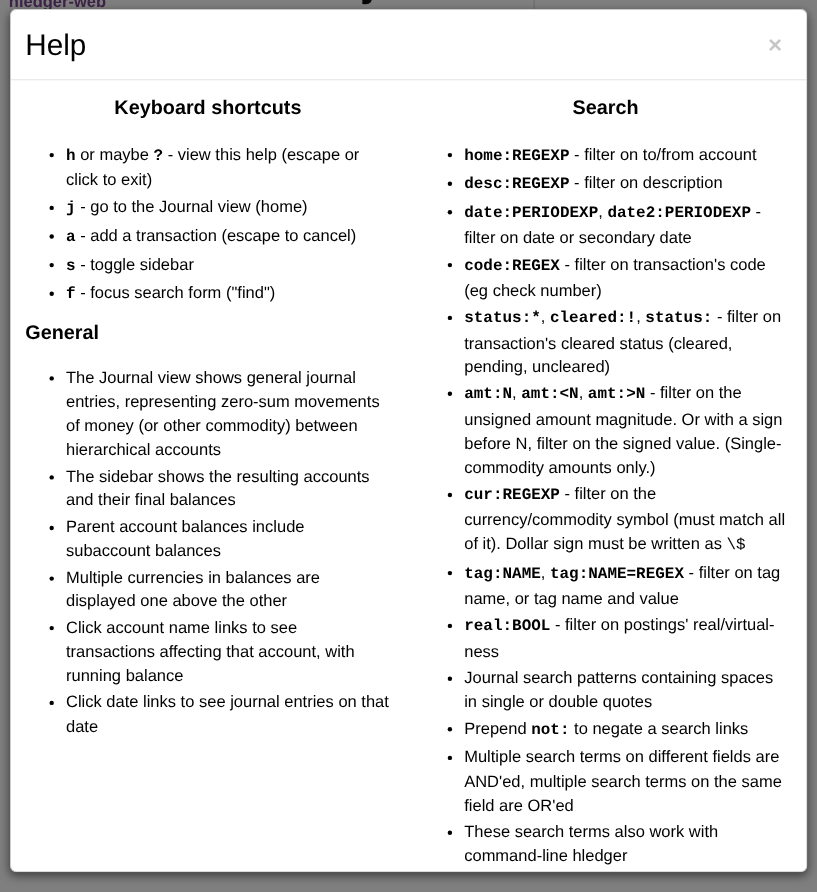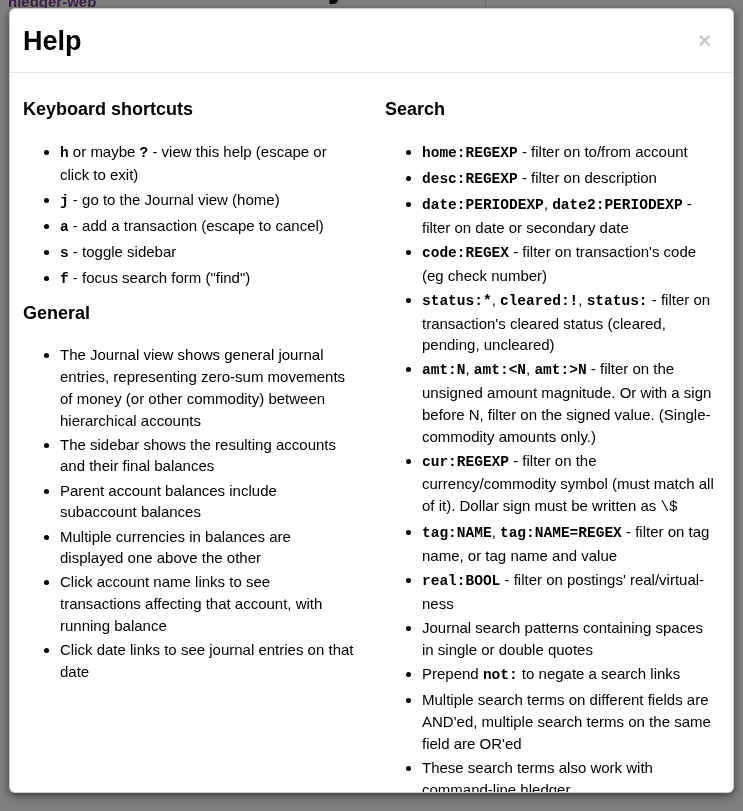--- a/index.html
+++ b/index.html
@@ -36,21 +36,21 @@
     border-radius: 6px;
     box-shadow: 0 3px 9px rgba(0,0,0,0.5);
     overflow: hidden;
   }
   .modal-header {
     position: relative;
     padding: 13px 15px 12px 13px;
     border-bottom: 1px solid #e5e5e5;
   }
   .modal-title {
-    font-size: 27px; font-weight: 700; color: #000;
+    font-size: 27px; font-weight: 400; color: #000;
     line-height: 38px;
   }
   .close {
     position: absolute; right: 22px; top: 21px;
     background: none; border: none; cursor: pointer;
     font-family: "Liberation Sans", sans-serif;
     font-size: 22px; font-weight: bold; line-height: 1;
     color: #000; opacity: 0.22;
   }
   .modal-body {
@@ -59,21 +59,21 @@
     font-size: 15px; line-height: 21.7px; color: #000;
   }
   .col { }
   .col-left  { width: 363px; padding-right: 30px; }
   .col-right { width: 336px; padding-right: 4px; }
 
   h4.section-heading {
     font-size: 18px; font-weight: bold; color: #000;
     line-height: 21.6px; margin: 12px 0 0 0;
   }
-  .col h4.section-heading:first-child { margin-top: 13px; }
+  .col h4.section-heading:first-child { margin-top: 2px; text-align: center; }
   ul.help-list {
     margin: 20px 0 0 0;
     padding-left: 37px;
     list-style: disc outside;
   }
   ul.help-list li { margin-bottom: 2.5px; }
   .code {
     font-family: "Liberation Mono", monospace;
     font-weight: bold; font-size: 14.5px; color: #000;
   }

